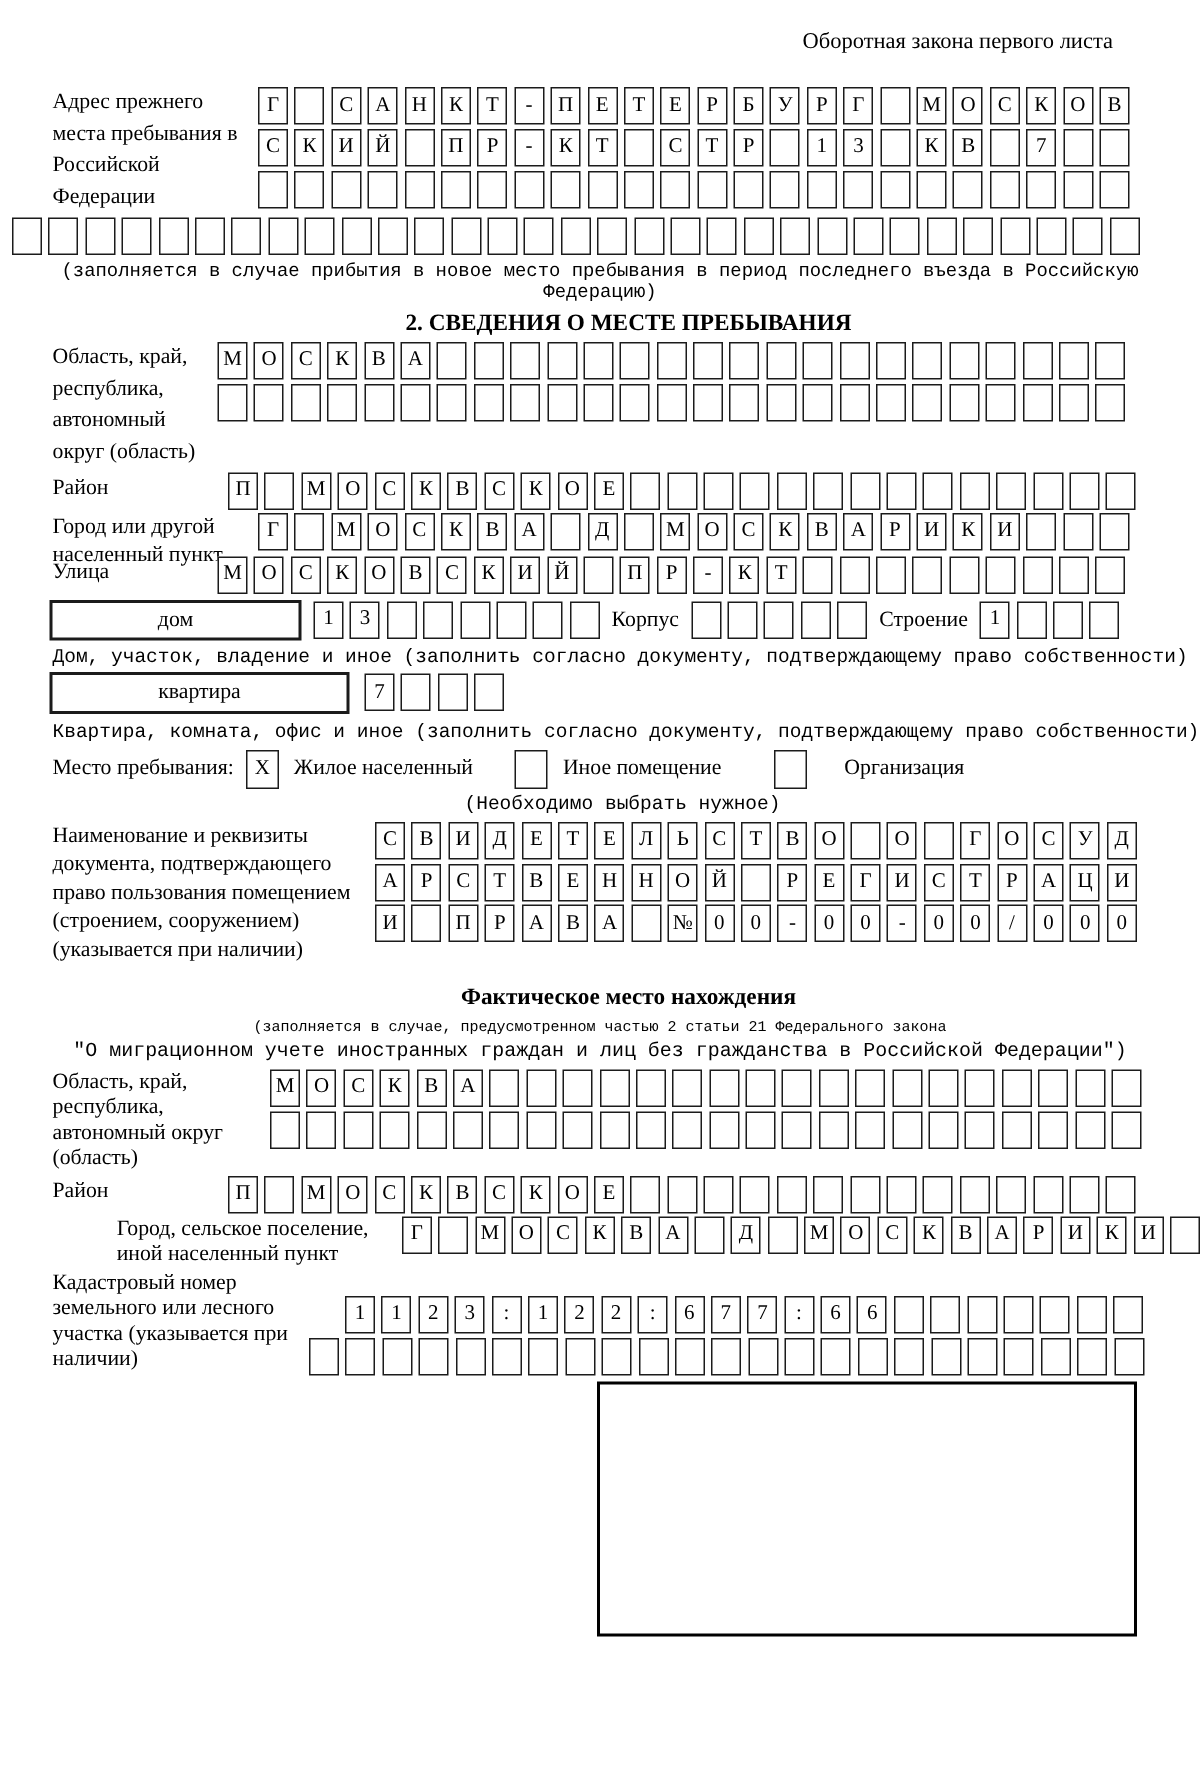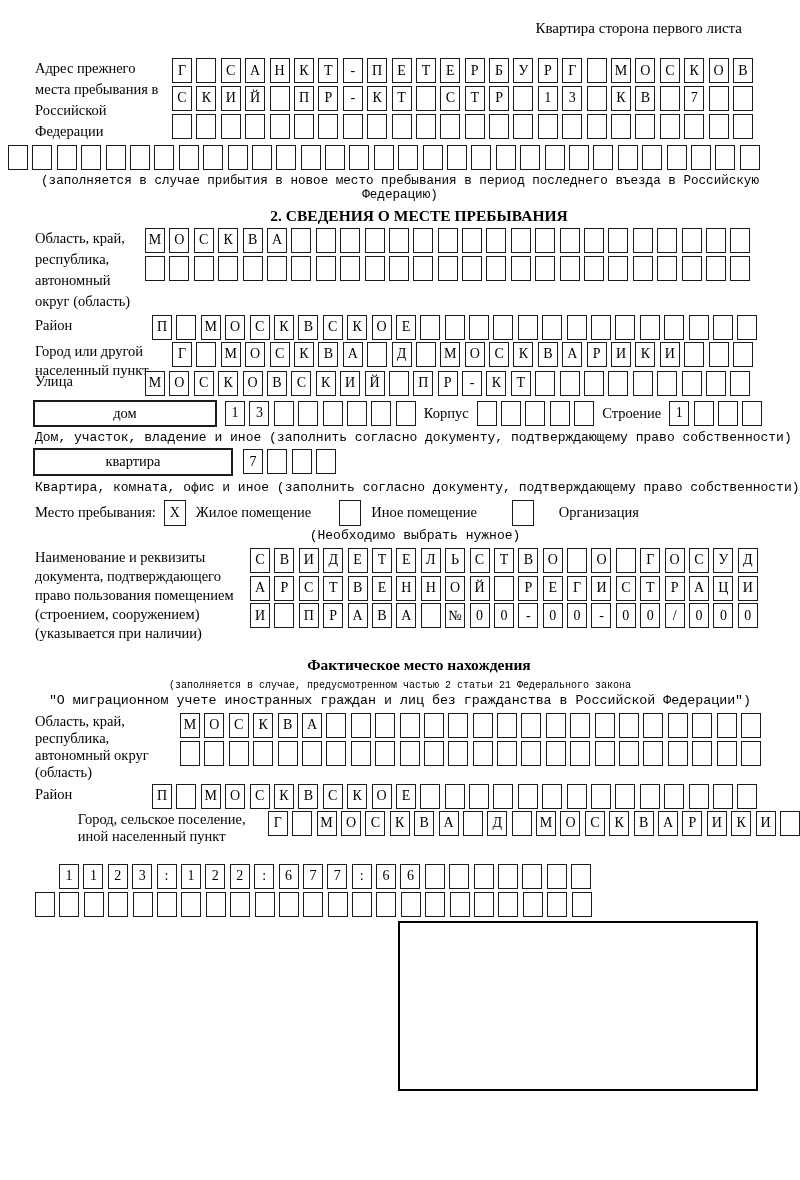--- a/index.html
+++ b/index.html
@@ -32,21 +32,21 @@
   .stamp-box{box-sizing:border-box;width:360px;height:170px;border:2px solid #000;margin-left:398px;background:#fff;}
   .stamp-caption{width:386px;margin:7px 0 0 388px;text-align:center;font-size:14px;line-height:19.5px;}
   .tight{line-height:19px;}
   .vtight{line-height:17px;}
 </style>
 </head>
 <body>
 
 <div class="page">
 
-  <div class="page-header">Квартира сторона первого листа</div>
+  <div class="page-header">Оборотная закона первого листа</div>
 
   <div class="flexrow" style="margin-top:21px;">
     <div class="lbl" style="width:137px;">Адрес прежнего места пребывания в Российской Федерации</div>
     <div class="rowstack">
       <div class="cells">
           <span class="cell">Г</span>
           <span class="cell"></span>
           <span class="cell">С</span>
           <span class="cell">А</span>
           <span class="cell">Н</span>
@@ -308,21 +308,21 @@
         <span class="cell"></span>
         <span class="cell"></span>
         <span class="cell"></span>
         <span class="cell"></span>
         <span class="cell"></span>
         <span class="cell"></span>
       </div>
   </div>
 
   <div class="flexrow" style="margin-left:33px;margin-top:4px;align-items:center;column-gap:8px;">
-    <div class="wide-box" style="width:184px;">дом</div>
+    <div class="wide-box" style="width:168px;">дом</div>
     <div class="cells">
         <span class="cell">1</span>
         <span class="cell">3</span>
         <span class="cell"></span>
         <span class="cell"></span>
         <span class="cell"></span>
         <span class="cell"></span>
         <span class="cell"></span>
         <span class="cell"></span>
       </div>
@@ -351,21 +351,21 @@
         <span class="cell"></span>
         <span class="cell"></span>
         <span class="cell"></span>
       </div>
   </div>
   <div class="note" style="margin:4px 0 0 35px;font-size:13px;">Квартира, комната, офис и иное (заполнить согласно документу, подтверждающему право собственности)</div>
 
   <div class="flexrow" style="margin-top:5px;align-items:center;">
     <div class="lbl">Место пребывания:</div>
     <div class="cbox" style="margin-left:8px;">X</div>
-    <div class="lbl" style="margin-left:10px;">Жилое помещение</div>
+    <div class="lbl" style="margin-left:10px;">Жилое населенный</div>
     <div class="cbox" style="margin-left:28px;"></div>
     <div class="lbl" style="margin-left:10px;">Иное помещение</div>
     <div class="cbox" style="margin-left:35px;"></div>
     <div class="lbl" style="margin-left:25px;">Организация</div>
   </div>
   <div class="note" style="margin:2px 0 0 235px;width:360px;text-align:center;font-size:13px;">(Необходимо выбрать нужное)</div>
 
   <div class="flexrow" style="margin-top:5px;">
     <div class="lbl tight" style="width:215px;">Наименование и реквизиты документа, подтверждающего право пользования помещением (строением, сооружением) (указывается при наличии)</div>
     <div class="rowstack">
@@ -556,20 +556,21 @@
         <span class="cell">А</span>
         <span class="cell">Р</span>
         <span class="cell">И</span>
         <span class="cell">К</span>
         <span class="cell">И</span>
         <span class="cell"></span>
       </div>
   </div>
 
   <div class="flexrow" style="margin-top:2px;">
+    <div class="lbl vtight" style="width:171px;">Кадастровый номер земельного или лесного участка (указывается при наличии)</div>
     <div class="rowstack" style="margin-top:17px;">
       <div class="cells" style="margin-left:24px;">
           <span class="cell">1</span>
           <span class="cell">1</span>
           <span class="cell">2</span>
           <span class="cell">3</span>
           <span class="cell">:</span>
           <span class="cell">1</span>
           <span class="cell">2</span>
           <span class="cell">2</span>

